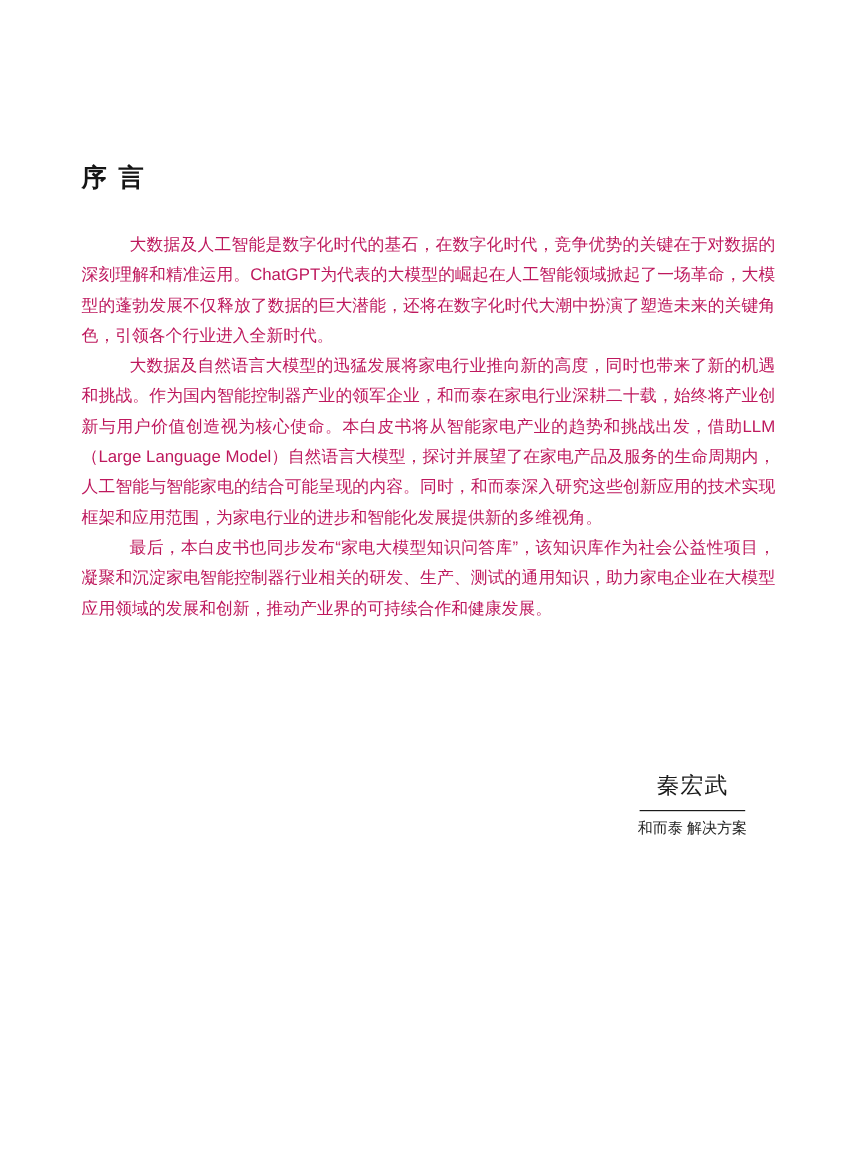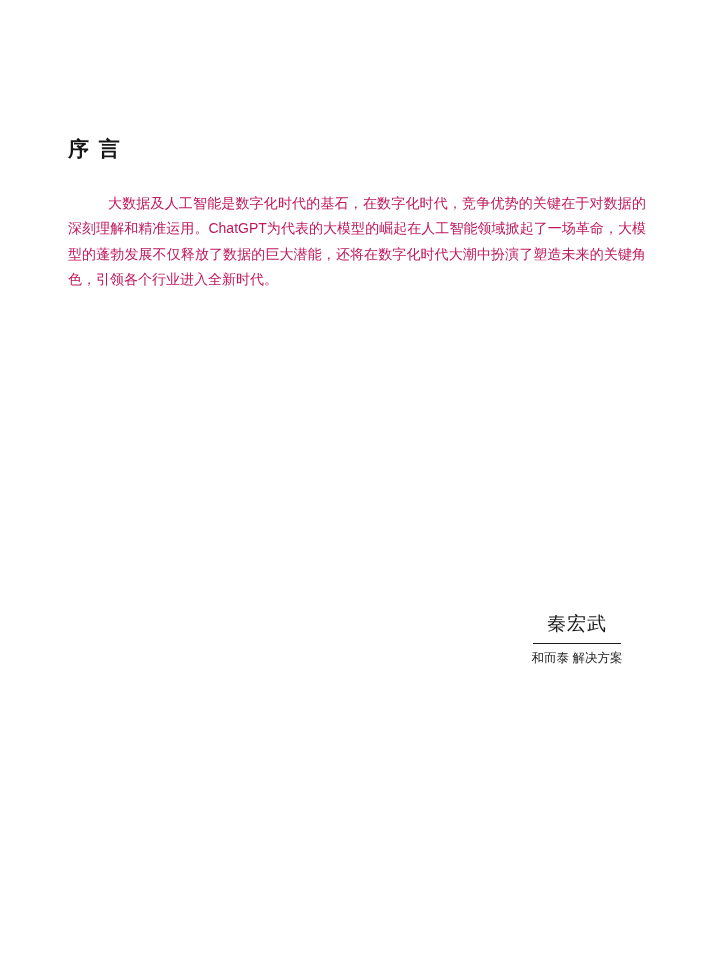--- a/index.html
+++ b/index.html
@@ -37,21 +37,21 @@
     margin: 0;
     font-size: 14px;
     line-height: 25.3px;
     text-align: justify;
     text-justify: inter-ideograph;
     text-indent: 40px;
     word-break: break-all;
   }
   .signature {
     position: absolute;
-    top: 612px;
+    top: 644px;
     right: 78px;
     width: 110px;
     text-align: center;
     color: #1f1f1f;
   }
   .sig-name {
     font-size: 19px;
     line-height: 24px;
     letter-spacing: 1px;
     color: #1a1a1a;
@@ -71,20 +71,22 @@
 </style>
 </head>
 <body>
 
 <div class="page">
 
   <h1 class="doc-title">序 言</h1>
 
   <div class="doc-body">
     <p>大数据及人工智能是数字化时代的基石，在数字化时代，竞争优势的关键在于对数据的深刻理解和精准运用。ChatGPT为代表的大模型的崛起在人工智能领域掀起了一场革命，大模型的蓬勃发展不仅释放了数据的巨大潜能，还将在数字化时代大潮中扮演了塑造未来的关键角色，引领各个行业进入全新时代。</p>
+    <p>大数据及自然语言大模型的迅猛发展将家电行业推向新的高度，同时也带来了新的机遇和挑战。作为国内智能控制器产业的领军企业，和而泰在家电行业深耕二十载，始终将产业创新与用户价值创造视为核心使命。本白皮书将从智能家电产业的趋势和挑战出发，借助LLM（Large Language Model）自然语言大模型，探讨并展望了在家电产品及服务的生命周期内，人工智能与智能家电的结合可能呈现的内容。同时，和而泰深入研究这些创新应用的技术实现框架和应用范围，为家电行业的进步和智能化发展提供新的多维视角。</p>
+    <p>最后，本白皮书也同步发布“家电大模型知识问答库”，该知识库作为社会公益性项目，凝聚和沉淀家电智能控制器行业相关的研发、生产、测试的通用知识，助力家电企业在大模型应用领域的发展和创新，推动产业界的可持续合作和健康发展。</p>
   </div>
 
   <div class="signature">
     <div class="sig-name">秦宏武</div>
     <div class="sig-divider"></div>
     <div class="sig-role">和而泰 解决方案</div>
   </div>
 
 </div>
 

